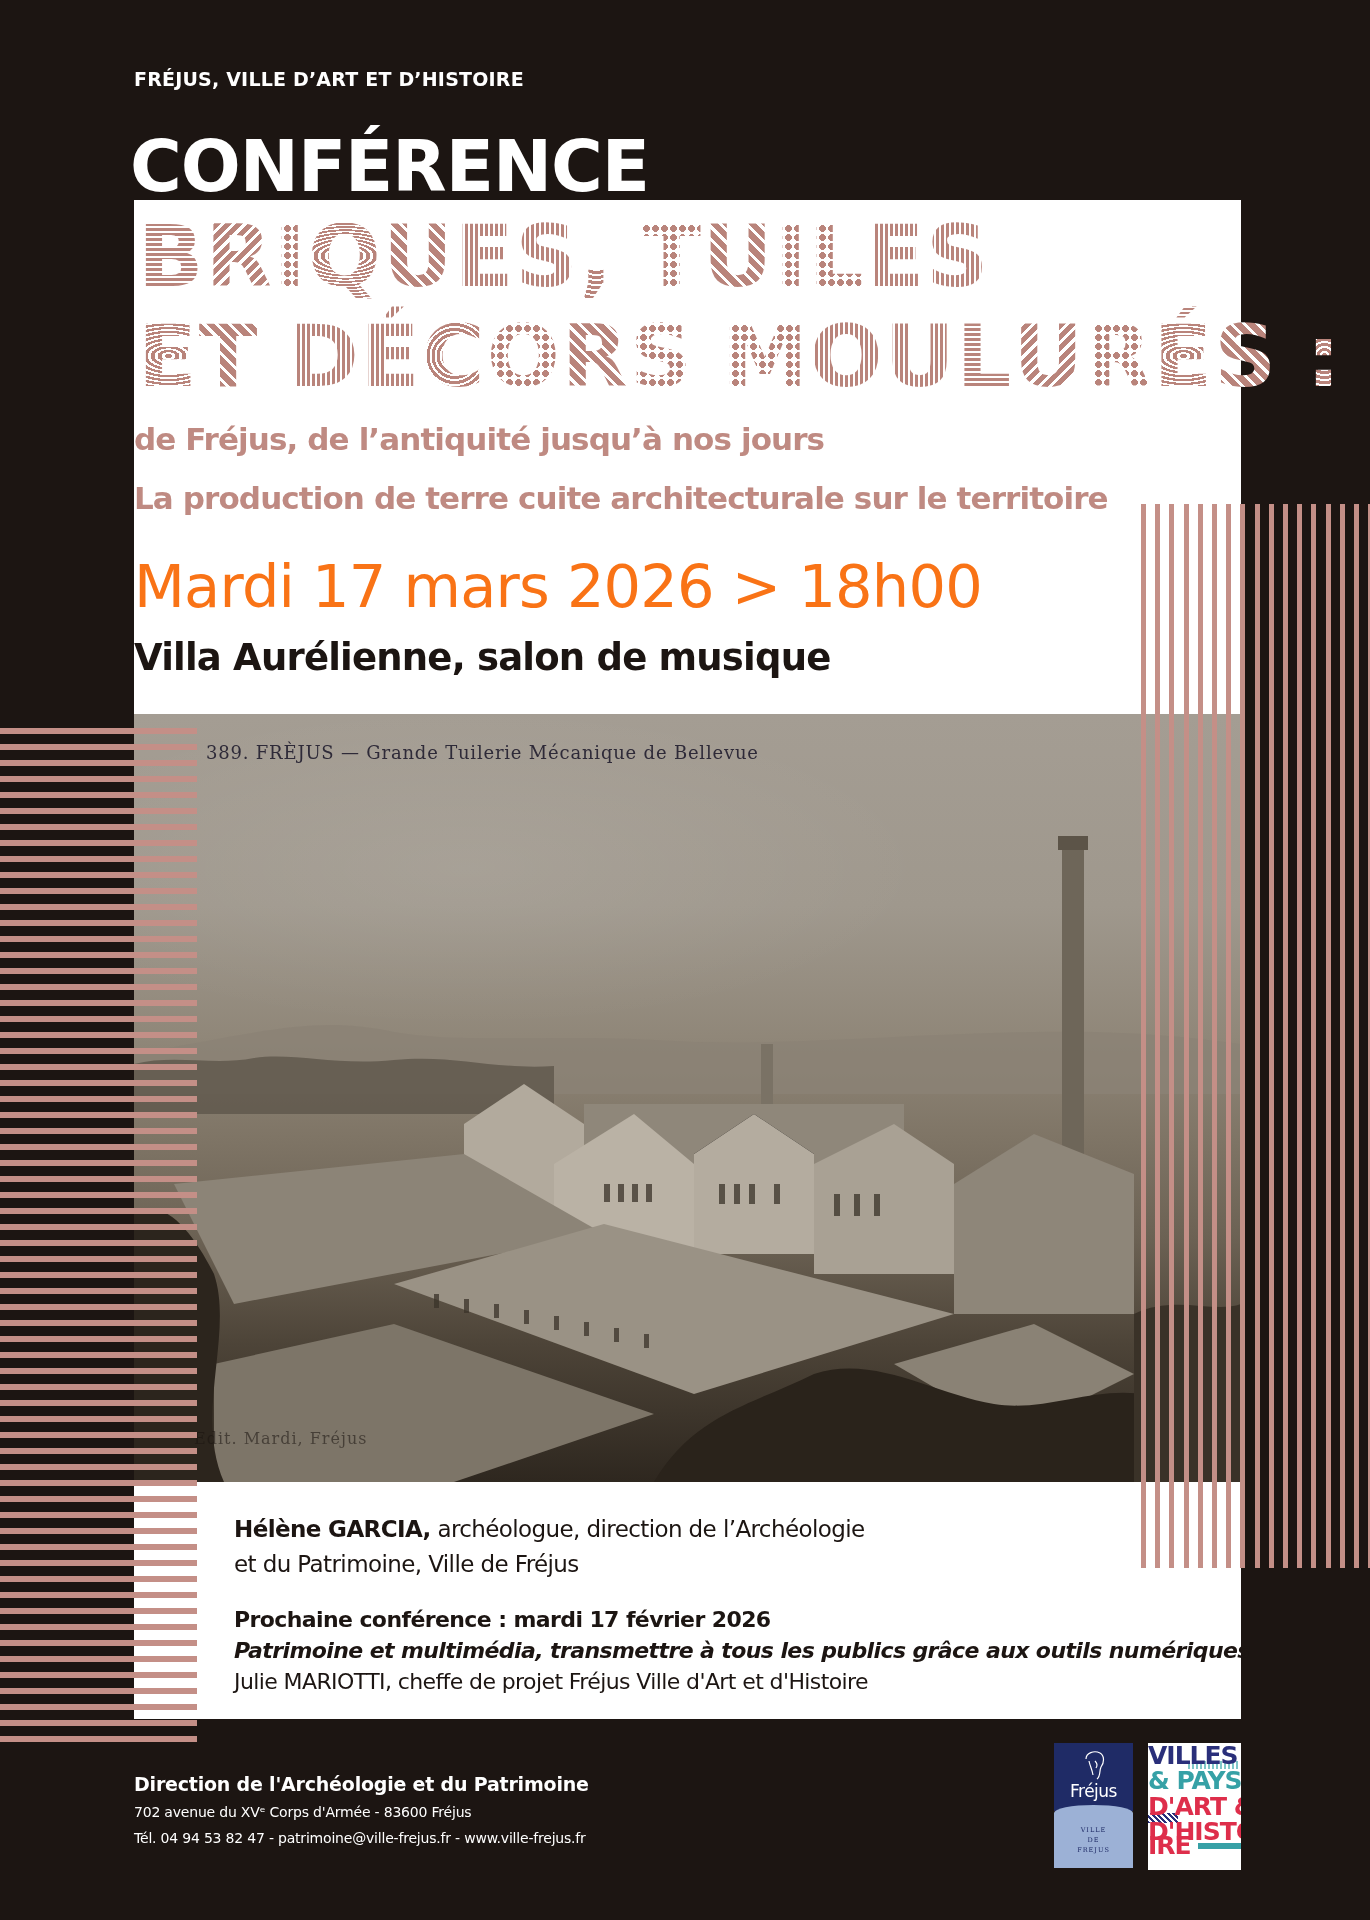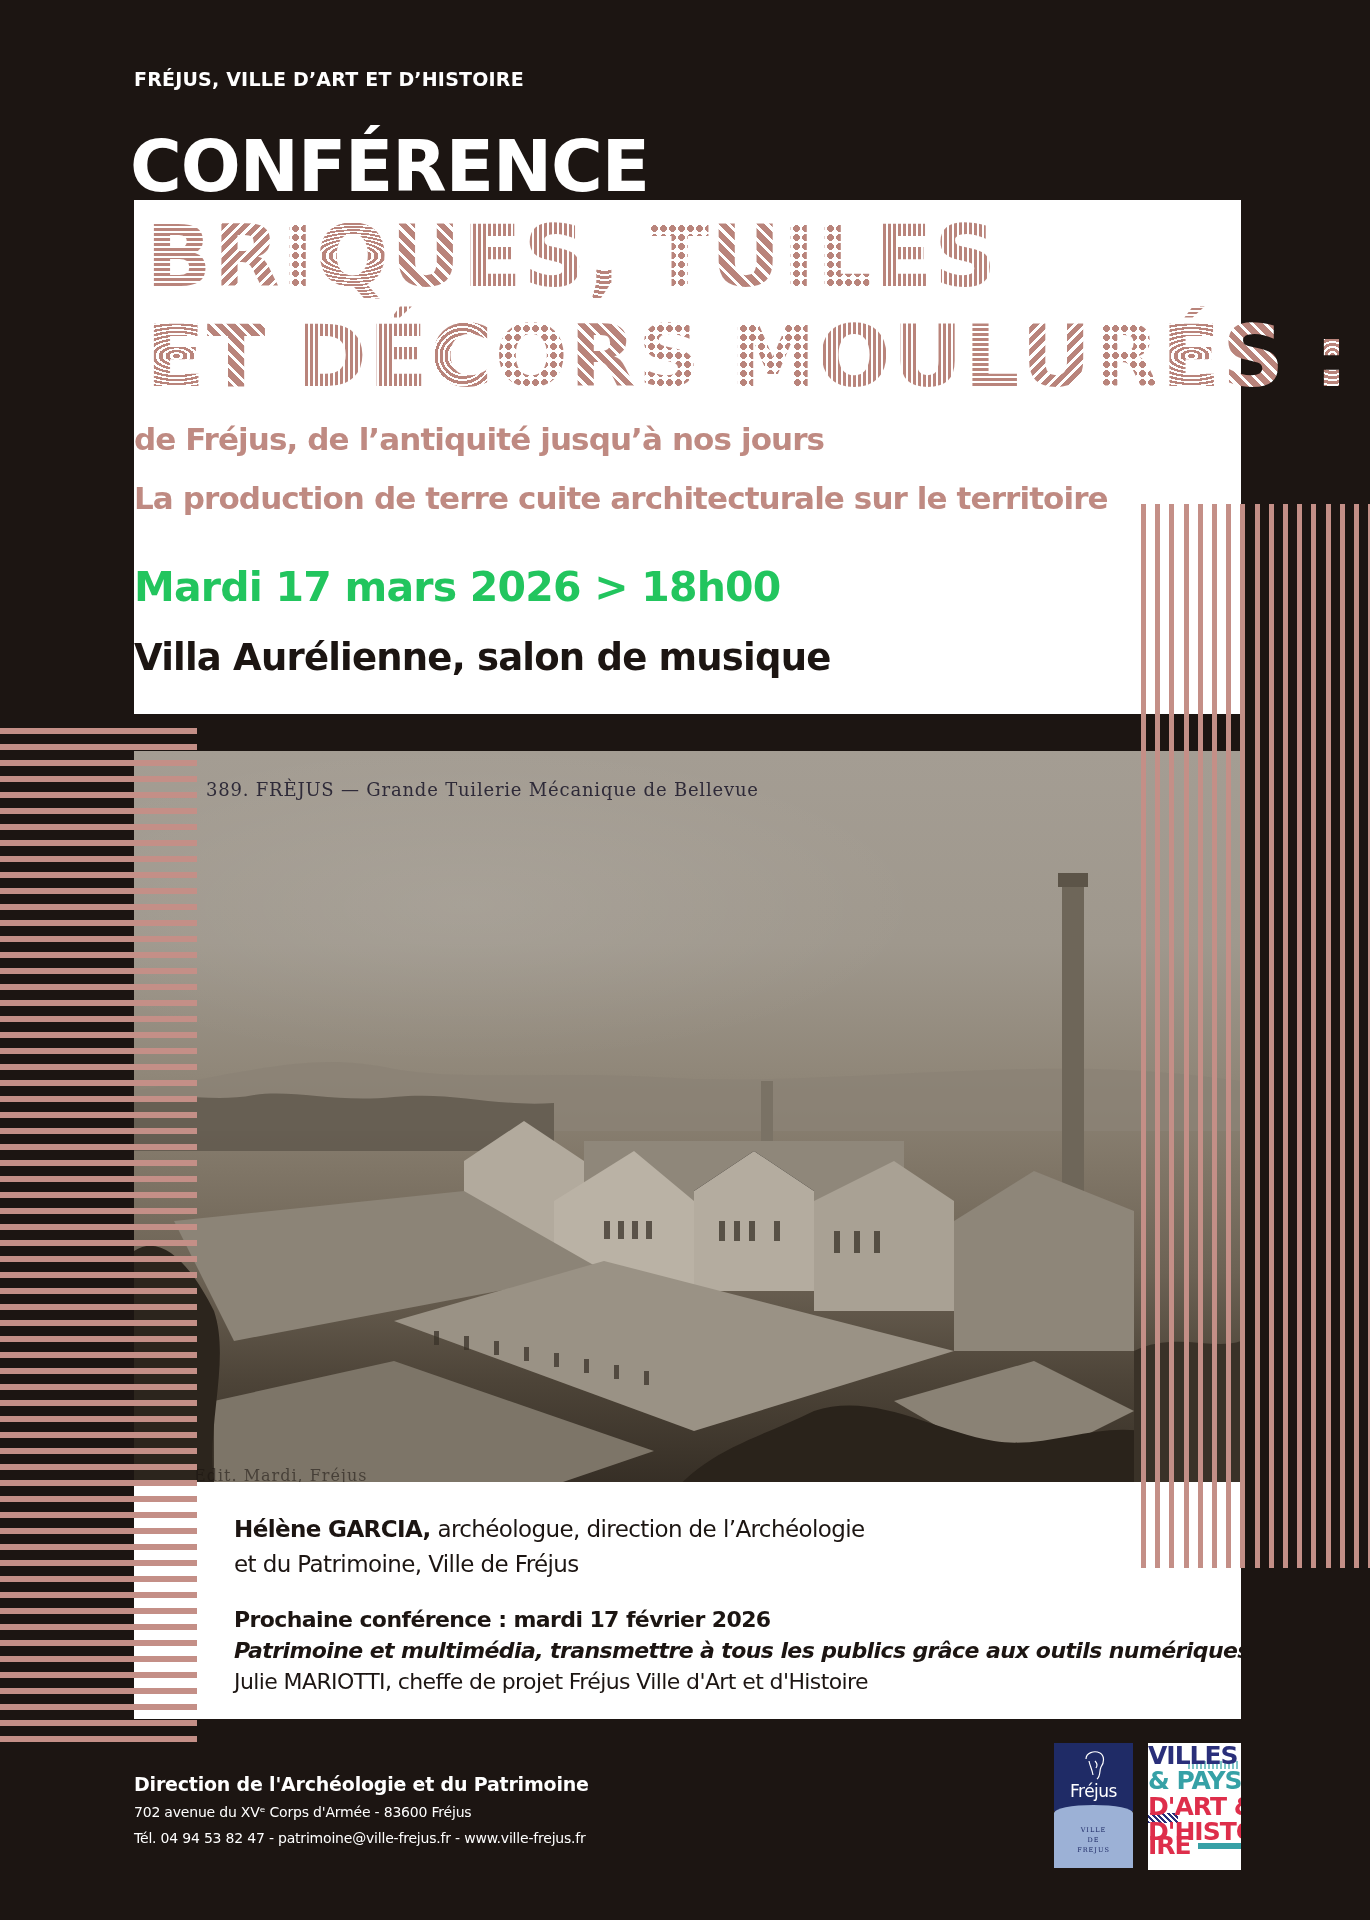--- a/index.html
+++ b/index.html
@@ -11,41 +11,41 @@
   
   .kicker { position: absolute; left: 134px; top: 68px; color: #fff; font-family: "DejaVu Sans", sans-serif; font-weight: bold; font-size: 19px; letter-spacing: 0.2px; }
   .conf { position: absolute; left: 130px; top: 118px; height: 86px; overflow: hidden; color: #fff; font-family: "DejaVu Sans", sans-serif; font-weight: bold; font-size: 72px; line-height: 96px; letter-spacing: -1px; transform: scaleX(0.98); transform-origin: left top; }
 
   
   .white-top { position: absolute; left: 134px; top: 200px; width: 1107px; height: 514px; background: #fff; }
   .white-bottom { position: absolute; left: 134px; top: 1482px; width: 1107px; height: 237px; background: #fff; }
 
   
   .title { position: absolute; left: 138px; top: 206px; font-family: "DejaVu Sans", sans-serif; font-weight: bold; font-size: 86px; line-height: 100px; letter-spacing: 2px; }
-  .title .line { display: block; white-space: nowrap; height: 100px; margin-left: 8px; }
+  .title .line { display: block; white-space: nowrap; height: 100px; }
   .title .ch { display: inline-block; color: transparent; -webkit-background-clip: text; background-clip: text; }
   .p-h { background: repeating-linear-gradient(0deg, #b9847b 0 3px, #fff 3px 5px); }
   .p-v { background: repeating-linear-gradient(90deg, #b9847b 0 3px, #fff 3px 5px); }
   .p-d1 { background: repeating-linear-gradient(45deg, #b9847b 0 6px, #fff 6px 9px); }
   .p-d2 { background: repeating-linear-gradient(-45deg, #b9847b 0 5px, #fff 5px 8px); }
   .p-dot { background: radial-gradient(circle, #b9847b 0 3.2px, #fff 3.6px) 0 0 / 9px 9px; }
   .p-w { background: repeating-radial-gradient(ellipse 120% 40% at 50% 50%, #b9847b 0 4px, #fff 4px 7px); }
   .p-c { background: repeating-radial-gradient(circle at 50% 50%, #b9847b 0 3px, #fff 3px 5px); }
   .sp { display: inline-block; width: 28px; }
 
   .subtitle { position: absolute; left: 134px; top: 410px; width: 1110px; color: #bf8a82; font-family: "DejaVu Sans", sans-serif; font-weight: bold; font-size: 31px; line-height: 59px; letter-spacing: -0.9px; white-space: nowrap; }
 
-  .date { position: absolute; left: 134px; top: 552px; font-family: "DejaVu Sans", sans-serif; font-weight: bold; font-size: 41px; line-height: 70px; color: #22c55e; letter-spacing: -0.8px; white-space: nowrap; }
+  .date { position: absolute; left: 134px; top: 552px; font-family: "DejaVu Sans", sans-serif; font-weight: normal; font-size: 59px; line-height: 70px; color: #f97316; letter-spacing: -0.8px; white-space: nowrap; }
   .venue { position: absolute; left: 134px; top: 630px; font-family: "DejaVu Sans", sans-serif; font-weight: bold; font-size: 37px; line-height: 56px; color: #1c1512; letter-spacing: -0.8px; white-space: nowrap; }
 
   
   .photo { position: absolute; left: 134px; top: 714px; width: 1107px; height: 768px; overflow: hidden;
     background:
       radial-gradient(ellipse 60% 30% at 30% 20%, rgba(255,255,255,0.08), transparent 70%),
-      linear-gradient(180deg, #a49d93 0%, #9f988d 25%, #908779 42%, #7f7566 55%, #6c6254 68%, #4d4438 82%, #2e271f 100%); margin-top: 37px; }
+      linear-gradient(180deg, #a49d93 0%, #9f988d 25%, #908779 42%, #7f7566 55%, #6c6254 68%, #4d4438 82%, #2e271f 100%); }
   .photo svg { position: absolute; left: 0; top: 0; }
   .caption { position: absolute; left: 72px; top: 28px; font-family: "DejaVu Serif", serif; font-size: 18px; color: #2e2a38; letter-spacing: 0.8px; white-space: nowrap; }
   .caption-bottom { position: absolute; left: 60px; top: 715px; font-family: "DejaVu Serif", serif; font-size: 16px; color: #1a1410; opacity: 0.55; letter-spacing: 1px; }
 
   
   .stripes-h { position: absolute; left: 0; top: 728px; width: 197px; height: 1014px;
     background: repeating-linear-gradient(180deg, #c48f87 0 6px, transparent 6px 16px); }
   .stripes-v { position: absolute; left: 1141px; top: 504px; width: 229px; height: 1064px;
     background: repeating-linear-gradient(90deg, #c48f87 0 5px, transparent 5px 14.2px); }
 

